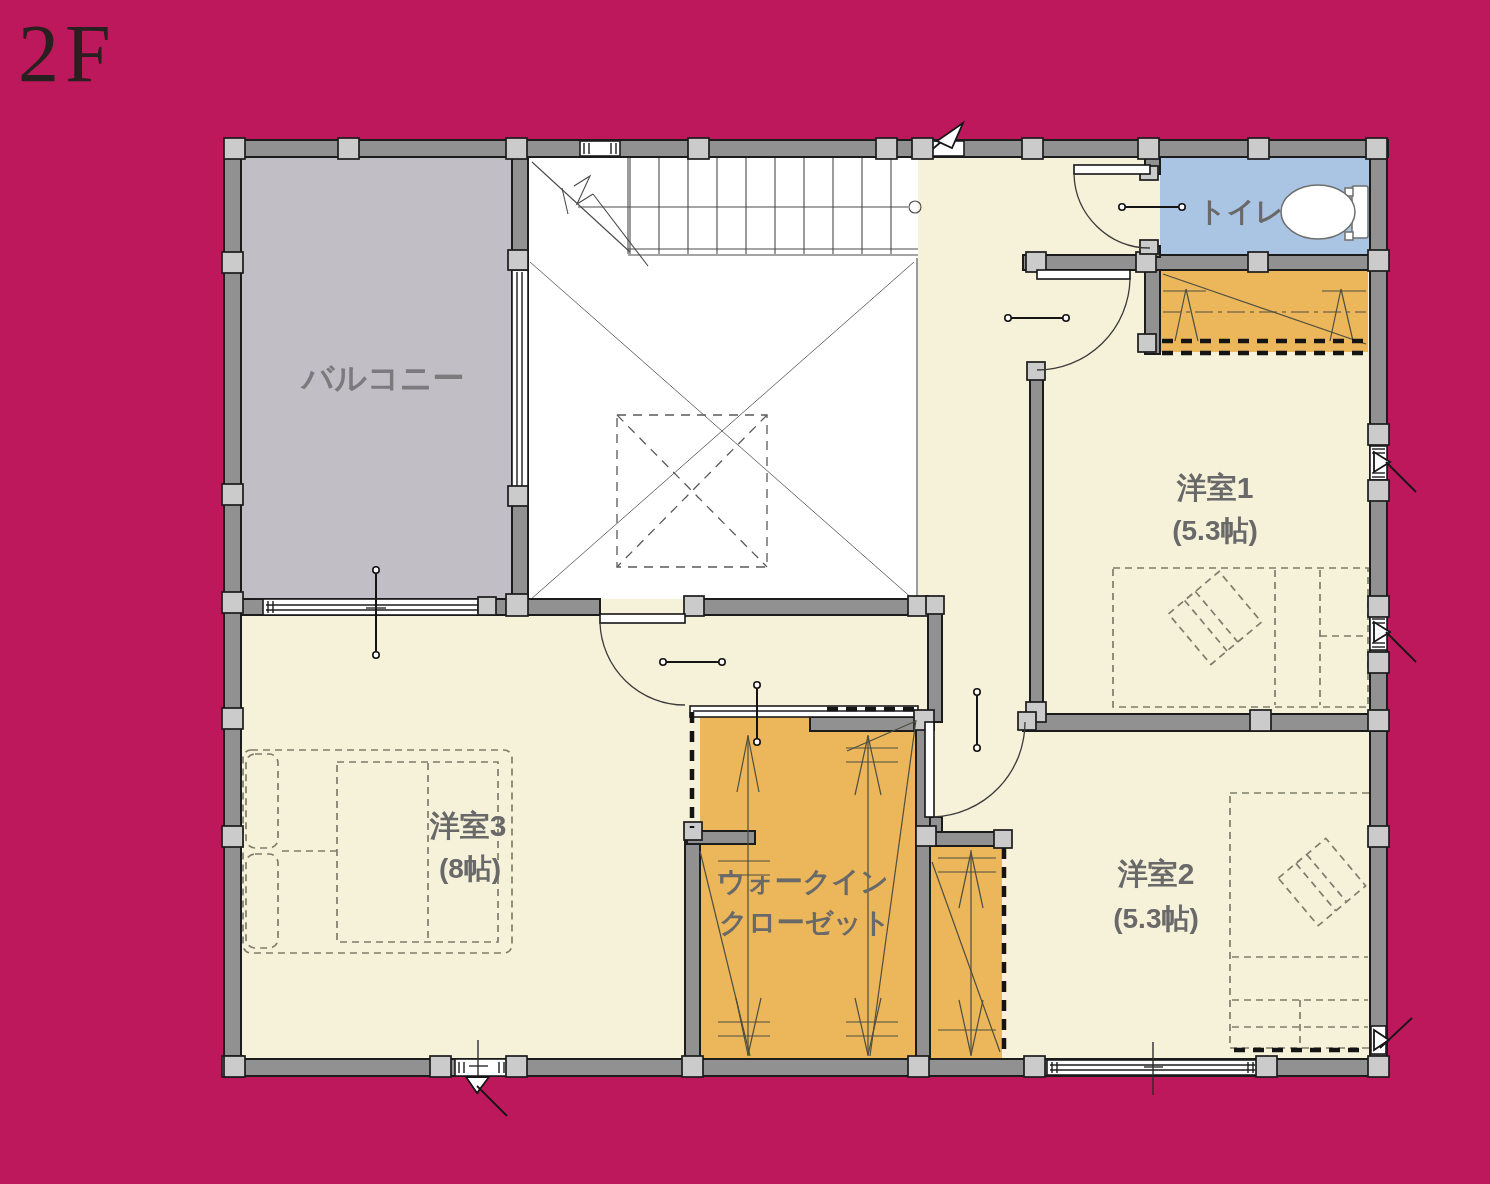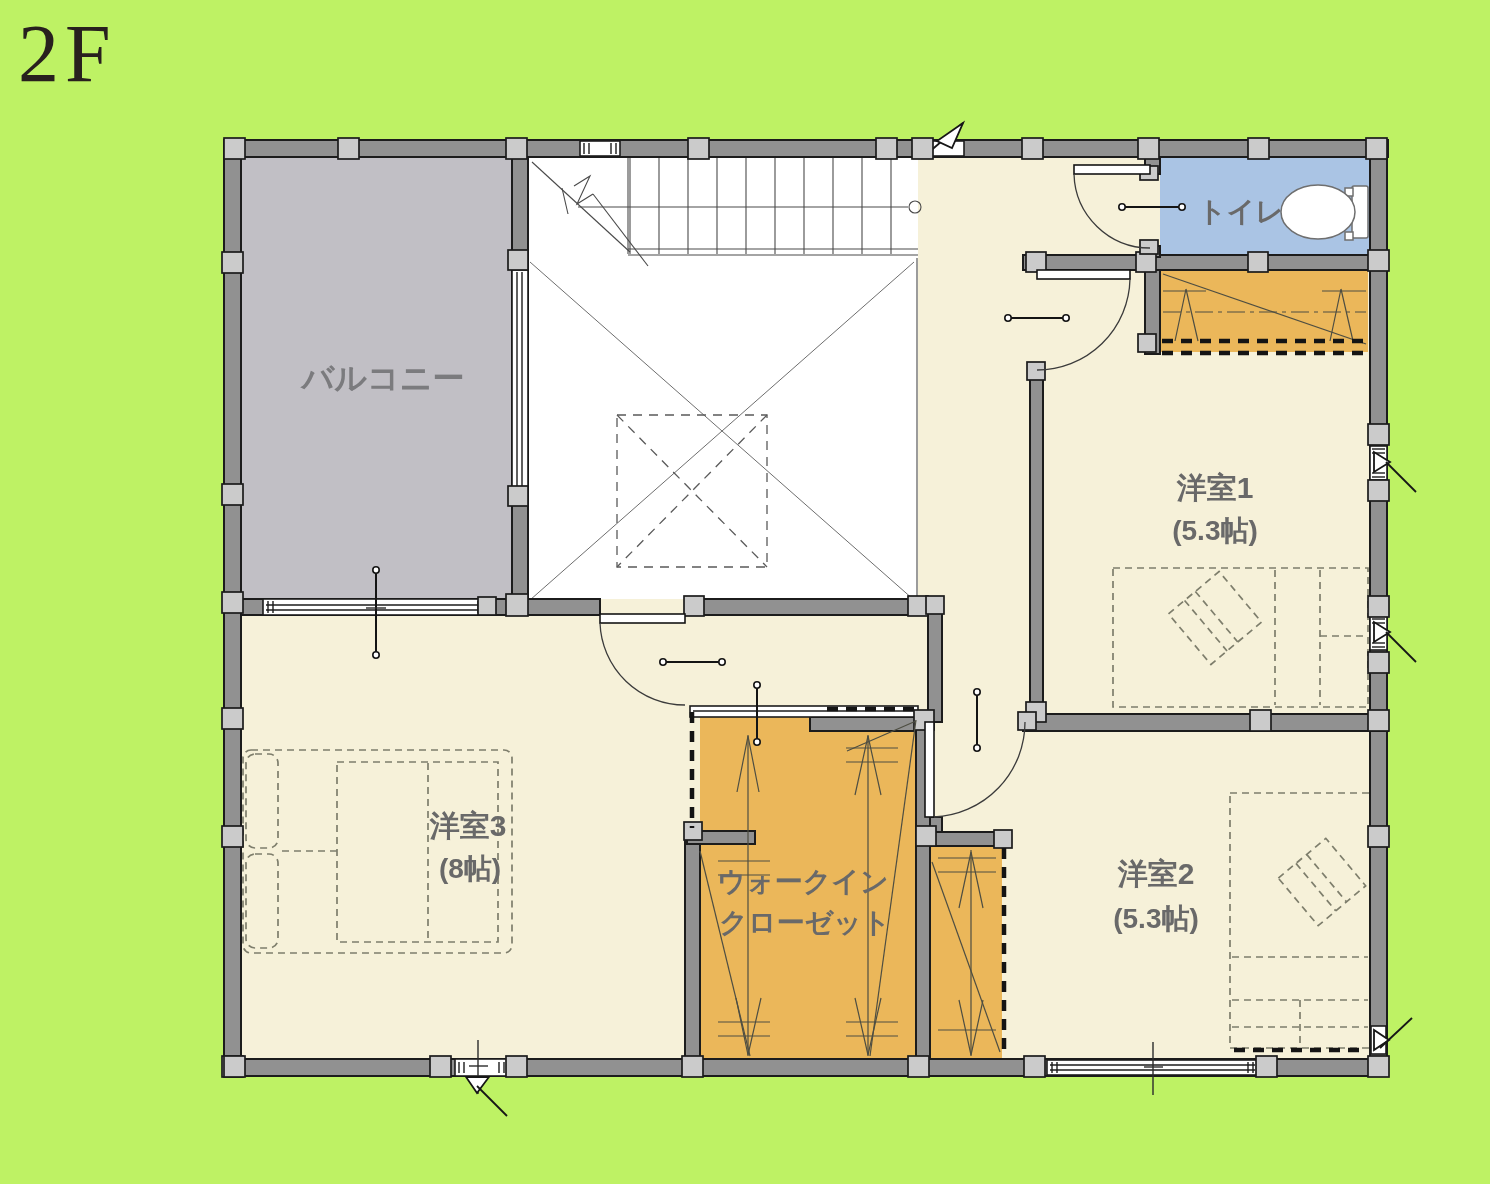--- a/index.html
+++ b/index.html
@@ -1,16 +1,16 @@
 <!DOCTYPE html>
 <html><head>
 <meta charset="utf-8">
 <style>
   html,body{margin:0;padding:0;background:#ffffff;}
-  .stage{position:relative;width:1490px;height:1184px;background:#bef264;overflow:hidden;}
+  .stage{position:relative;width:1490px;height:1184px;background:#be185d;overflow:hidden;}
   svg{display:block;}
   .wall{fill:#919191;stroke:#1c1c1c;stroke-width:2;}
   .post{fill:#cbcbcb;stroke:#1c1c1c;stroke-width:1.7;}
   .winband{fill:#ffffff;stroke:#1c1c1c;stroke-width:1.6;}
   .wline{stroke:#1c1c1c;stroke-width:1.4;fill:none;}
   .thin{stroke:#2c2c2c;stroke-width:1.4;fill:none;}
   .stair{stroke:#4a4a4a;stroke-width:1.1;fill:none;}
   .voidx{stroke:#6e6e6e;stroke-width:1;fill:none;}
   .vsq{stroke:#5a5a5a;stroke-width:1.3;fill:none;stroke-dasharray:9 7;}
   .furn{stroke:#7e7e6c;stroke-width:1.7;fill:none;stroke-dasharray:7 5;}

